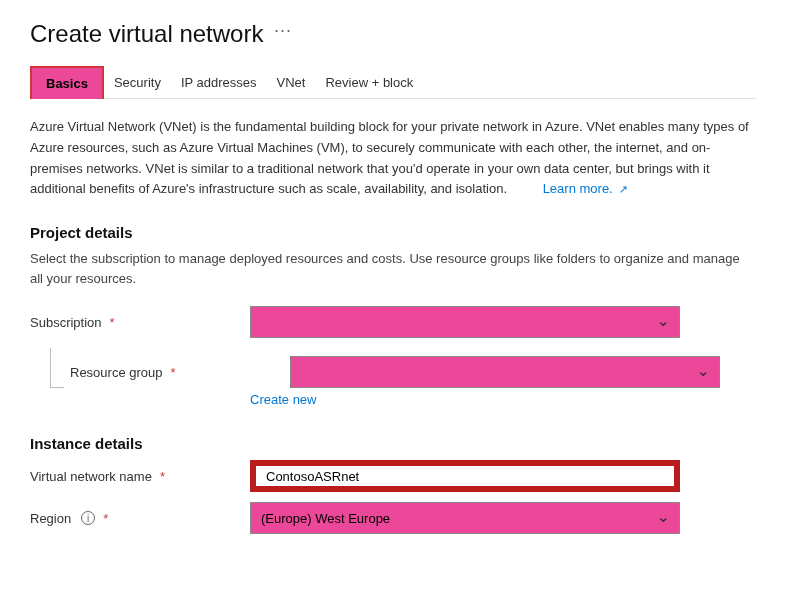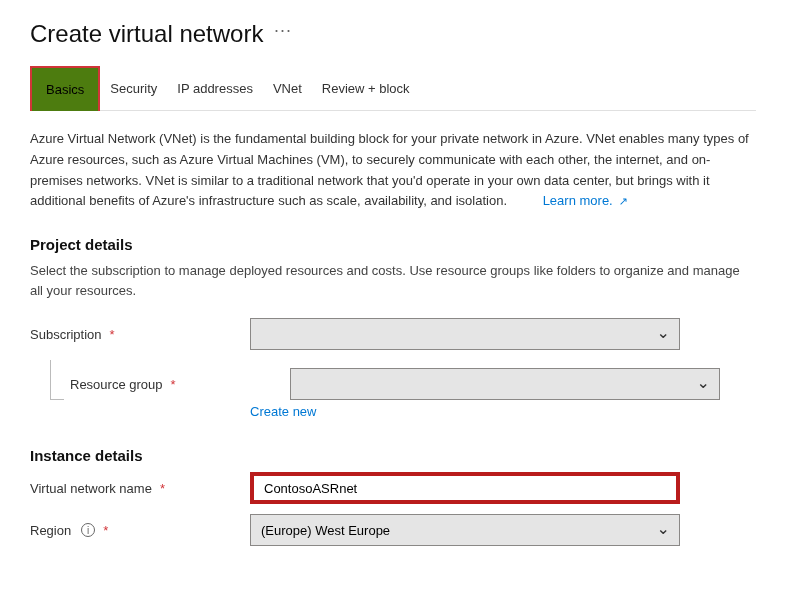--- a/index.html
+++ b/index.html
@@ -39,26 +39,26 @@
       font-size: 13px;
       cursor: pointer;
       color: #333;
       border: none;
       background: none;
       position: relative;
       white-space: nowrap;
     }
     .tab.active {
       color: #000;
-      font-weight: 400;
+      font-weight: 700;
       border: 2px solid #d13438;
       border-bottom: none;
       margin-bottom: -1px;
-      background: #4d7c0f;
-      padding: 14px 14px;
+      background: #ec4899;
+      padding: 8px 14px;
     }
     .description {
       font-size: 13px;
       color: #333;
       line-height: 1.6;
       margin-bottom: 24px;
       max-width: 720px;
     }
     .description a {
       color: #0078d4;
@@ -112,21 +112,21 @@
       margin-left: 2px;
     }
     .form-control {
       flex: 1;
       max-width: 430px;
     }
     .select-box {
       width: 100%;
       height: 32px;
       border: 1px solid #8a8886;
-      background: #e5e5e5;
+      background: #ec4899;
       padding: 0 30px 0 10px;
       font-size: 13px;
       appearance: none;
       -webkit-appearance: none;
       cursor: pointer;
       position: relative;
     }
     .select-wrapper {
       position: relative;
       width: 100%;
@@ -138,21 +138,21 @@
       right: 10px;
       top: 50%;
       transform: translateY(-60%);
       font-size: 16px;
       color: #333;
       pointer-events: none;
     }
     .text-input {
       width: 100%;
       height: 32px;
-      border: 4px solid #b91c1c;
+      border: 6px solid #b91c1c;
       padding: 0 10px;
       font-size: 13px;
       outline: none;
     }
     .create-new-link {
       color: #0078d4;
       font-size: 13px;
       cursor: pointer;
       text-decoration: none;
       margin-left: 220px;

